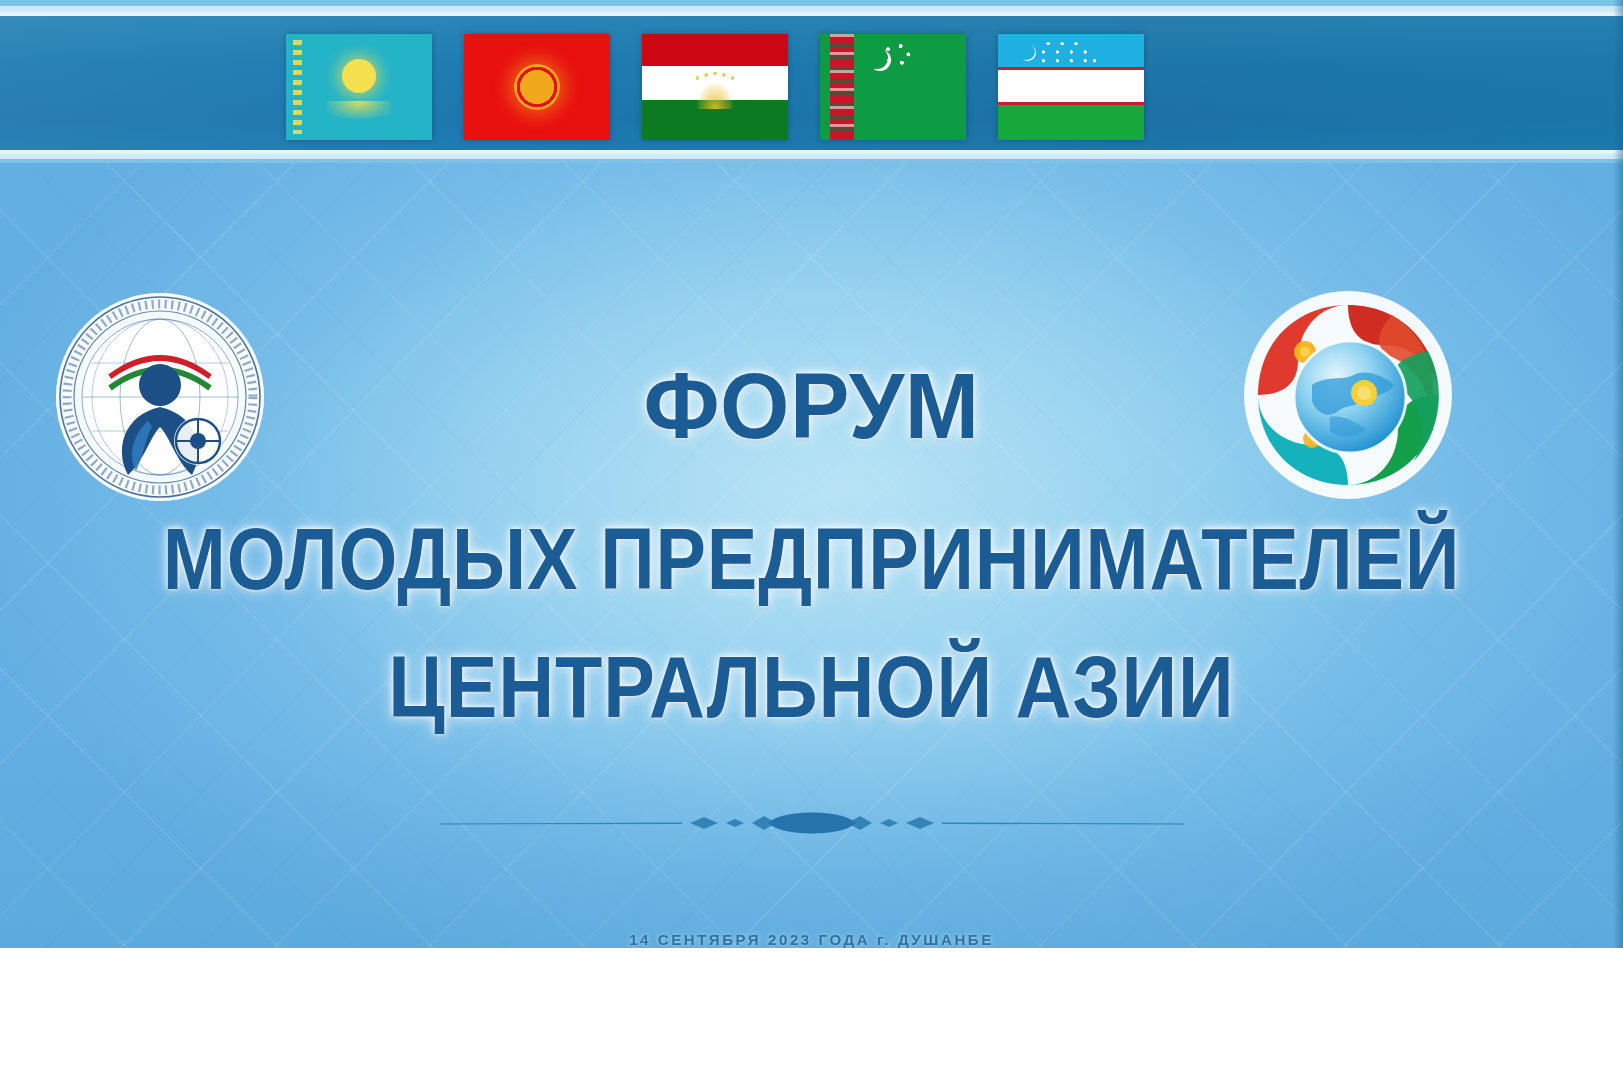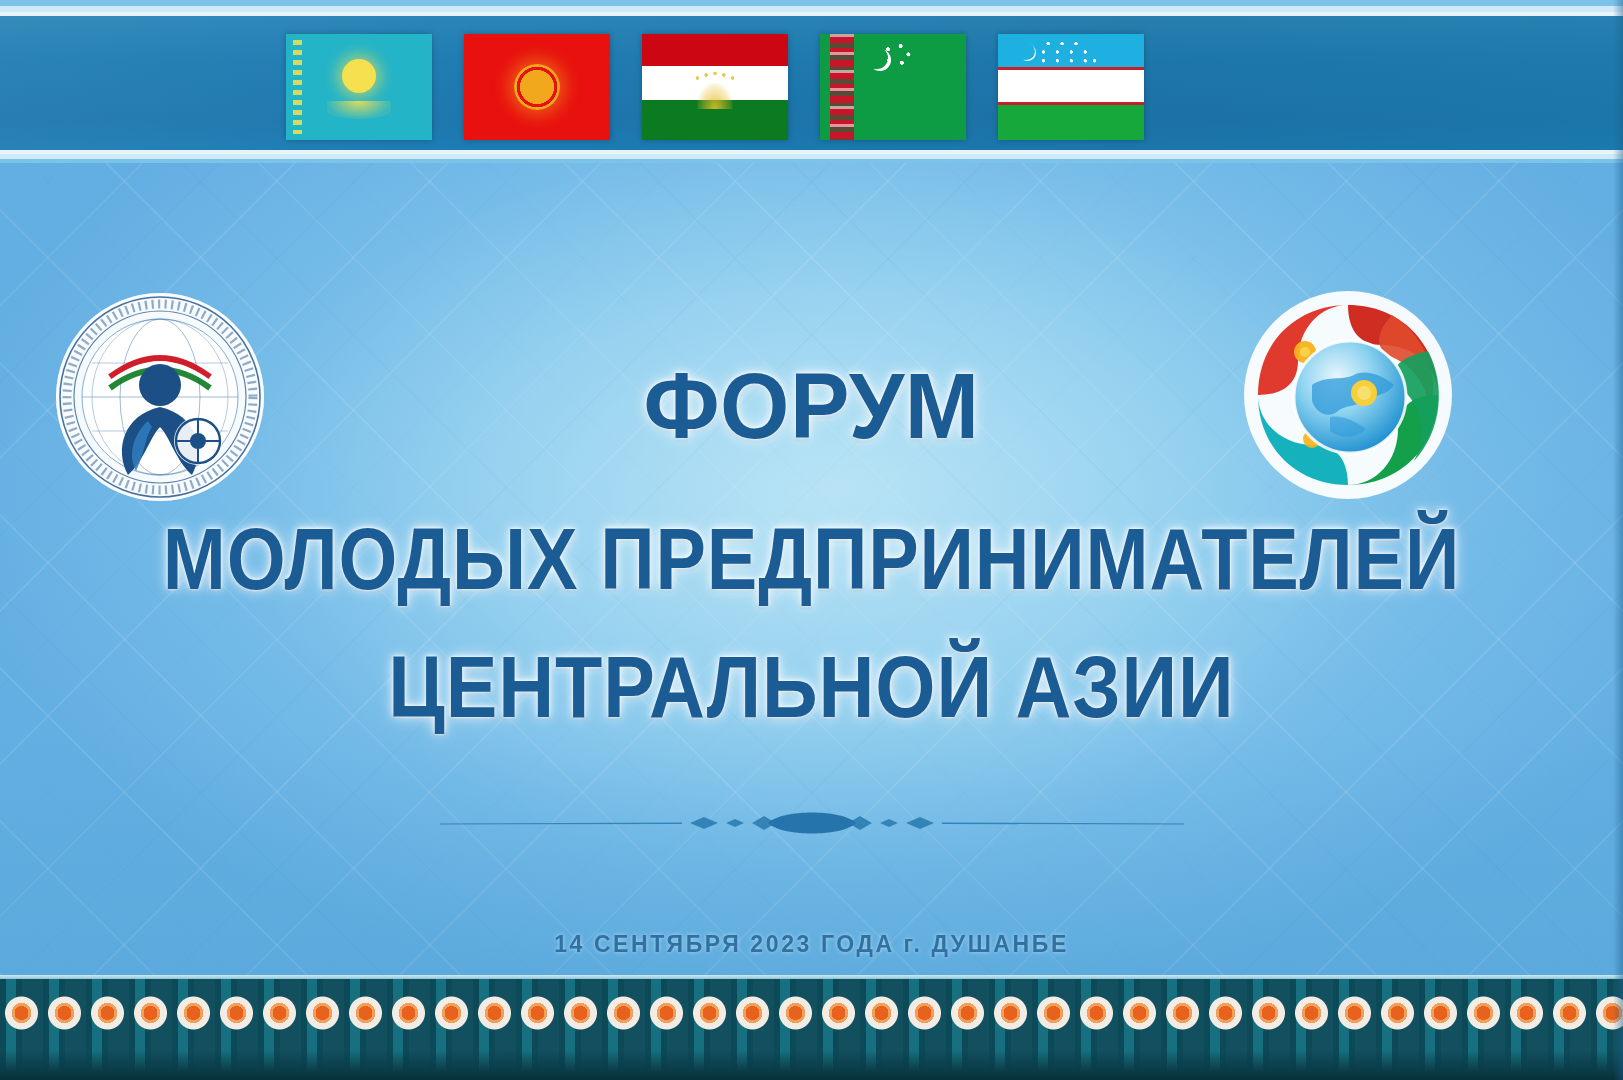--- a/index.html
+++ b/index.html
@@ -7,21 +7,21 @@
   html, body {
     width: 1623px;
     height: 1080px;
     overflow: hidden;
     font-family: "Liberation Sans", sans-serif;
   }
 
   #stage {
     position: relative;
     width: 1623px;
-    height: 1080px;
+    height: 948px;
     background: #6db9e8;
     overflow: hidden;
   }
 
   
   #top-banner {
     position: absolute;
     left: 0; top: 0;
     width: 1623px;
     height: 163px;
@@ -331,21 +331,21 @@
   }
 
   
   #date-line {
     position: absolute;
     left: 0; top: 768px;
     width: 1623px;
     text-align: center;
     font-family: "Liberation Sans", sans-serif;
     font-weight: 700;
-    font-size: 23px;
+    font-size: 15px;
     letter-spacing: 2.6px;
     color: #2c6e9e;
     opacity: 0.93;
     text-shadow: 0 0 4px rgba(255,255,255,0.55);
     z-index: 5;
     white-space: nowrap;
   }
 
   
   #bottom-ornament {

